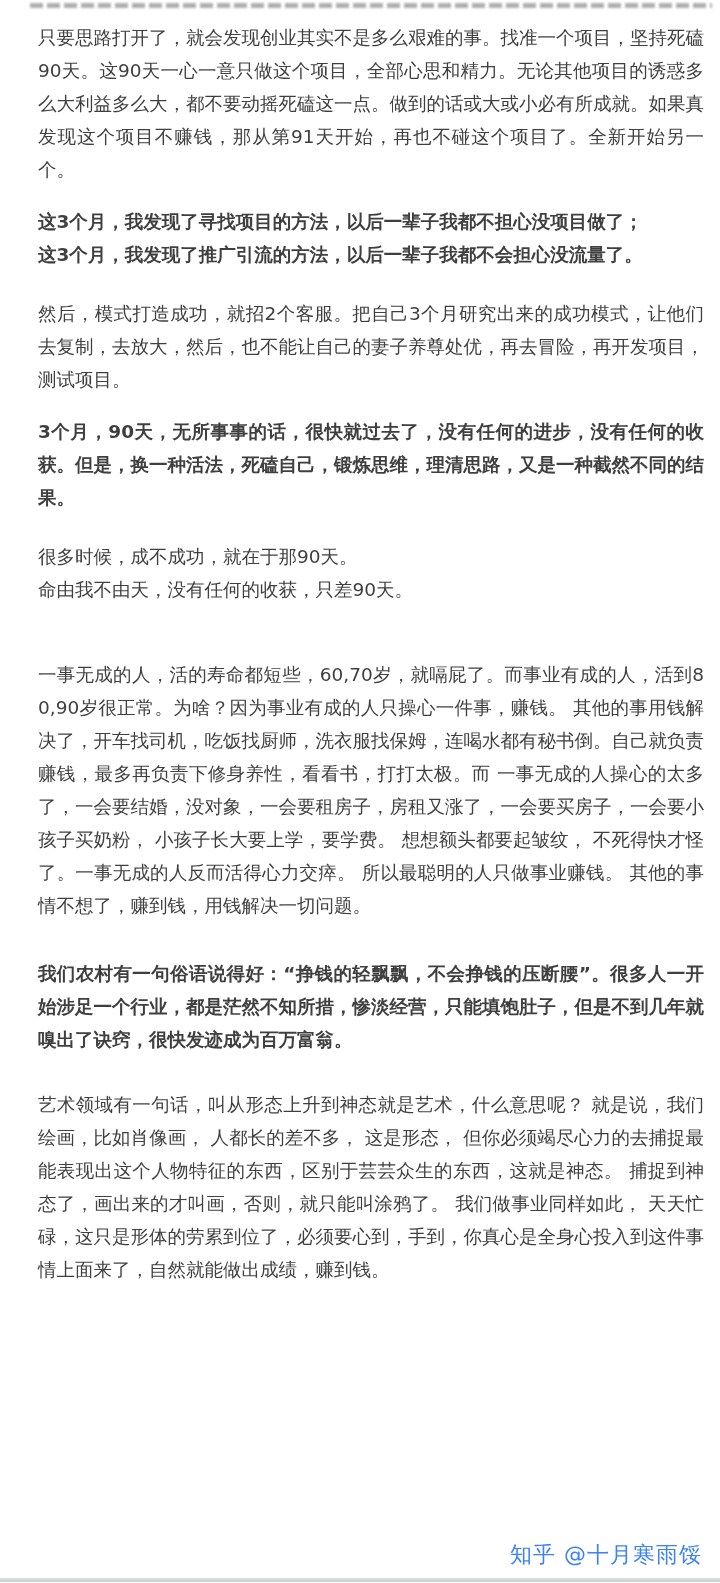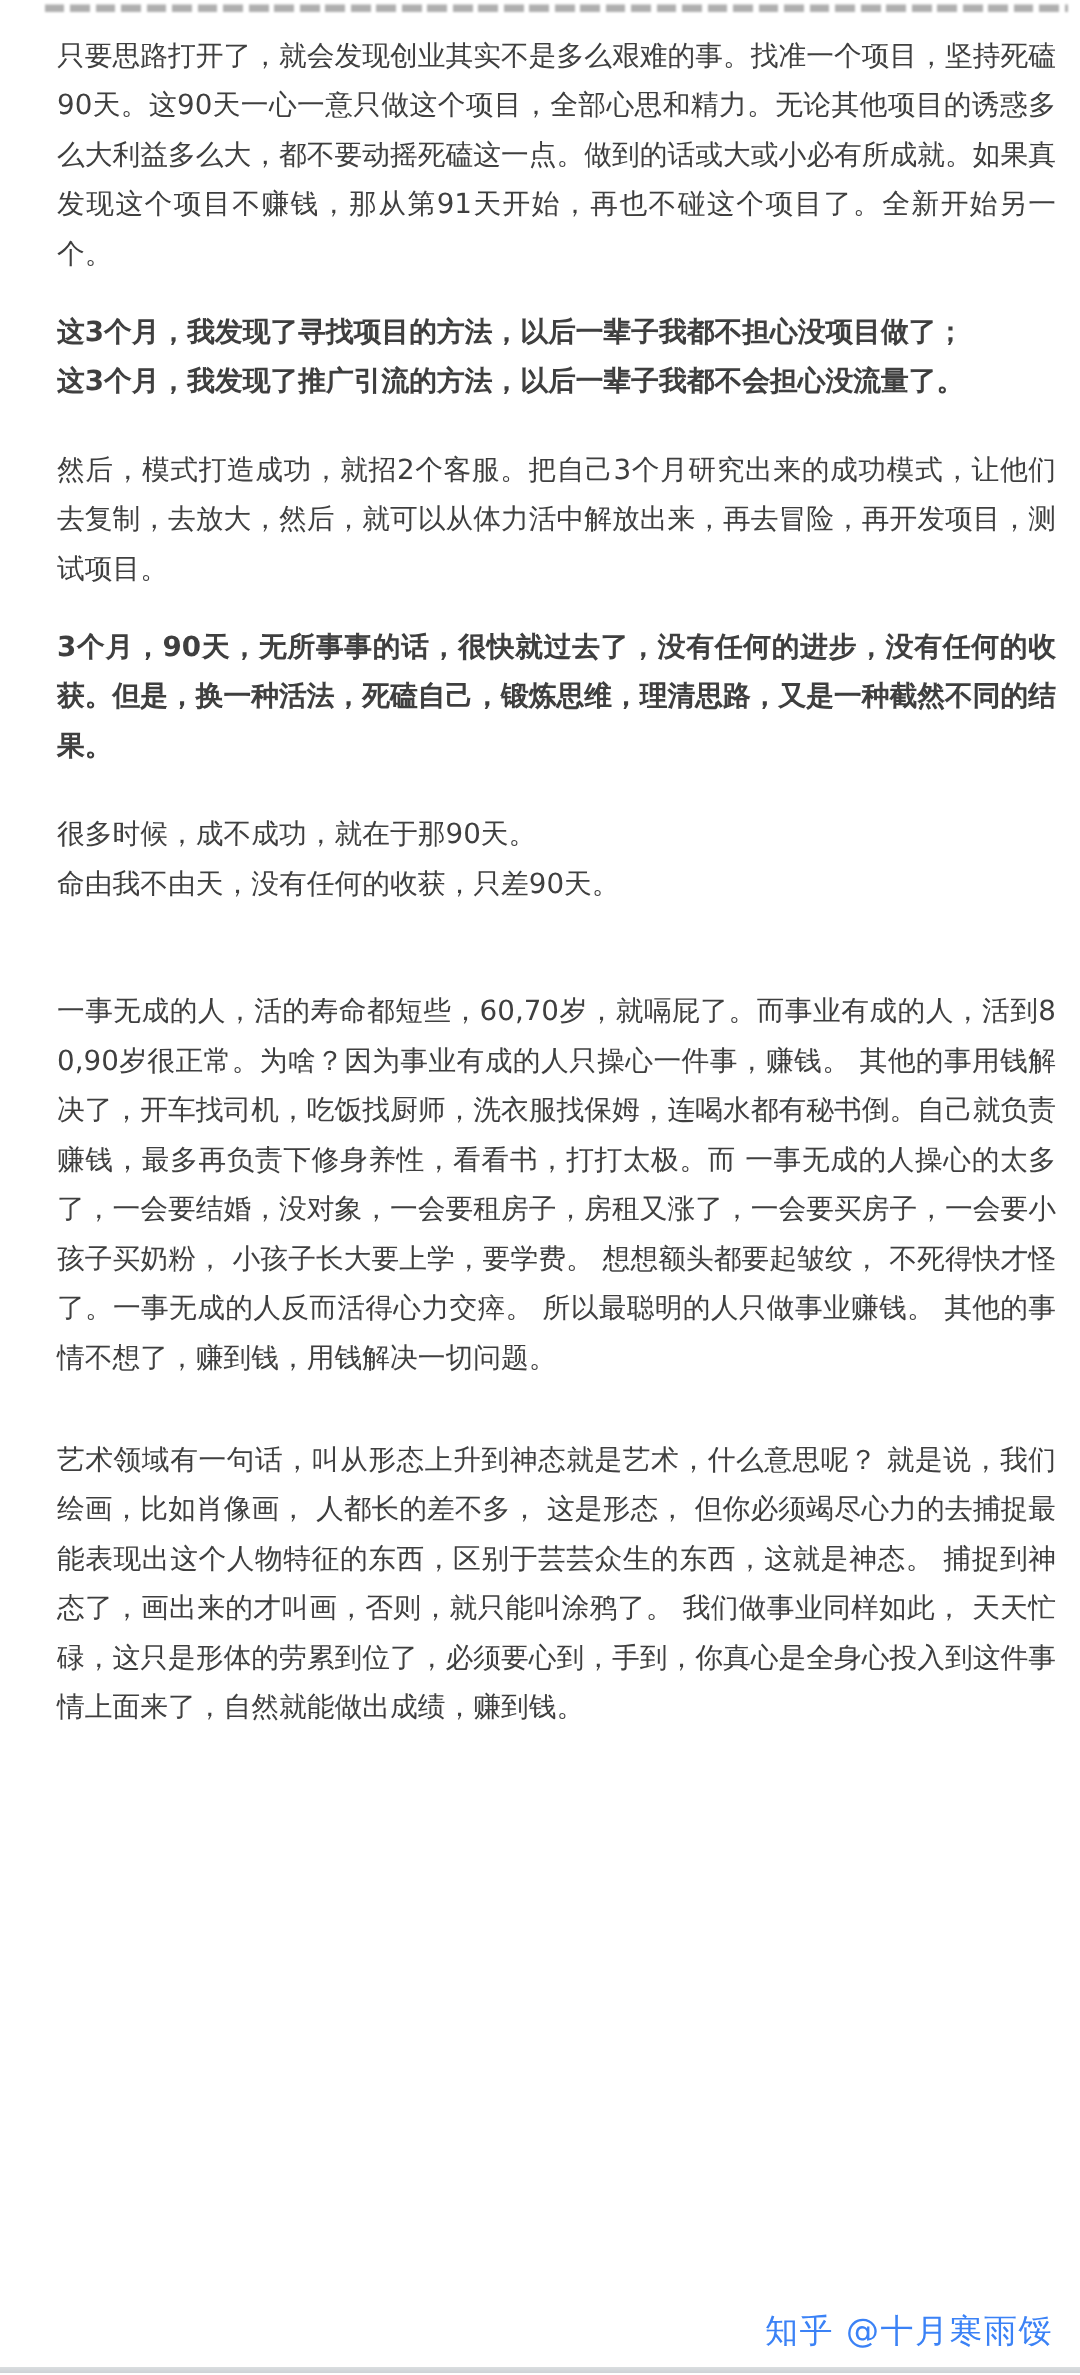--- a/index.html
+++ b/index.html
@@ -67,23 +67,24 @@
 </style>
 </head>
 <body>
 
 <div class="clipped-sliver-top"></div>
 
 <div class="article">
     <p class="para gap-s">只要思路打开了，就会发现创业其实不是多么艰难的事。找准一个项目，坚持死磕90天。这90天一心一意只做这个项目，全部心思和精力。无论其他项目的诱惑多么大利益多么大，都不要动摇死磕这一点。做到的话或大或小必有所成就。如果真发现这个项目不赚钱，那从第91天开始，再也不碰这个项目了。全新开始另一个。</p>
     <p class="para gap-m">这3个月，我发现了寻找项目的方法，以后一辈子我都不担心没项目做了；
 这3个月，我发现了推广引流的方法，以后一辈子我都不会担心没流量了。</p>
-    <p class="para gap-s">然后，模式打造成功，就招2个客服。把自己3个月研究出来的成功模式，让他们去复制，去放大，然后，就可以从体力活中解放出来，再去冒险，再开发项目，测试项目。</p>
+    <p class="para gap-s">然后，模式打造成功，就招2个客服。把自己3个月研究出来的成功模式，让他们去复制，去放大，然后，也不能让自己的妻子养尊处优，再去冒险，再开发项目，测试项目。</p>
     <p class="para gap-m">3个月，90天，无所事事的话，很快就过去了，没有任何的进步，没有任何的收获。但是，换一种活法，死磕自己，锻炼思维，理清思路，又是一种截然不同的结果。</p>
     <p class="para gap-xl">很多时候，成不成功，就在于那90天。
 命由我不由天，没有任何的收获，只差90天。</p>
     <p class="para gap-ml">一事无成的人，活的寿命都短些，60,70岁，就嗝屁了。而事业有成的人，活到80,90岁很正常。为啥？因为事业有成的人只操心一件事，赚钱。 其他的事用钱解决了，开车找司机，吃饭找厨师，洗衣服找保姆，连喝水都有秘书倒。自己就负责赚钱，最多再负责下修身养性，看看书，打打太极。而 一事无成的人操心的太多了，一会要结婚，没对象，一会要租房子，房租又涨了，一会要买房子，一会要小孩子买奶粉， 小孩子长大要上学，要学费。 想想额头都要起皱纹， 不死得快才怪了。一事无成的人反而活得心力交瘁。 所以最聪明的人只做事业赚钱。 其他的事情不想了，赚到钱，用钱解决一切问题。</p>
+    <p class="para gap-m">我们农村有一句俗语说得好：“挣钱的轻飘飘，不会挣钱的压断腰”。很多人一开始涉足一个行业，都是茫然不知所措，惨淡经营，只能填饱肚子，但是不到几年就嗅出了诀窍，很快发迹成为百万富翁。</p>
     <p class="para gap-l">艺术领域有一句话，叫从形态上升到神态就是艺术，什么意思呢？ 就是说，我们绘画，比如肖像画， 人都长的差不多， 这是形态， 但你必须竭尽心力的去捕捉最能表现出这个人物特征的东西，区别于芸芸众生的东西，这就是神态。 捕捉到神态了，画出来的才叫画，否则，就只能叫涂鸦了。 我们做事业同样如此， 天天忙碌，这只是形体的劳累到位了，必须要心到，手到，你真心是全身心投入到这件事情上面来了，自然就能做出成绩，赚到钱。</p>
   </div>
 
 <div class="watermark">知乎 @十月寒雨馁</div>
 
 <div class="clipped-sliver-bottom"></div>
 
 </body></html>

